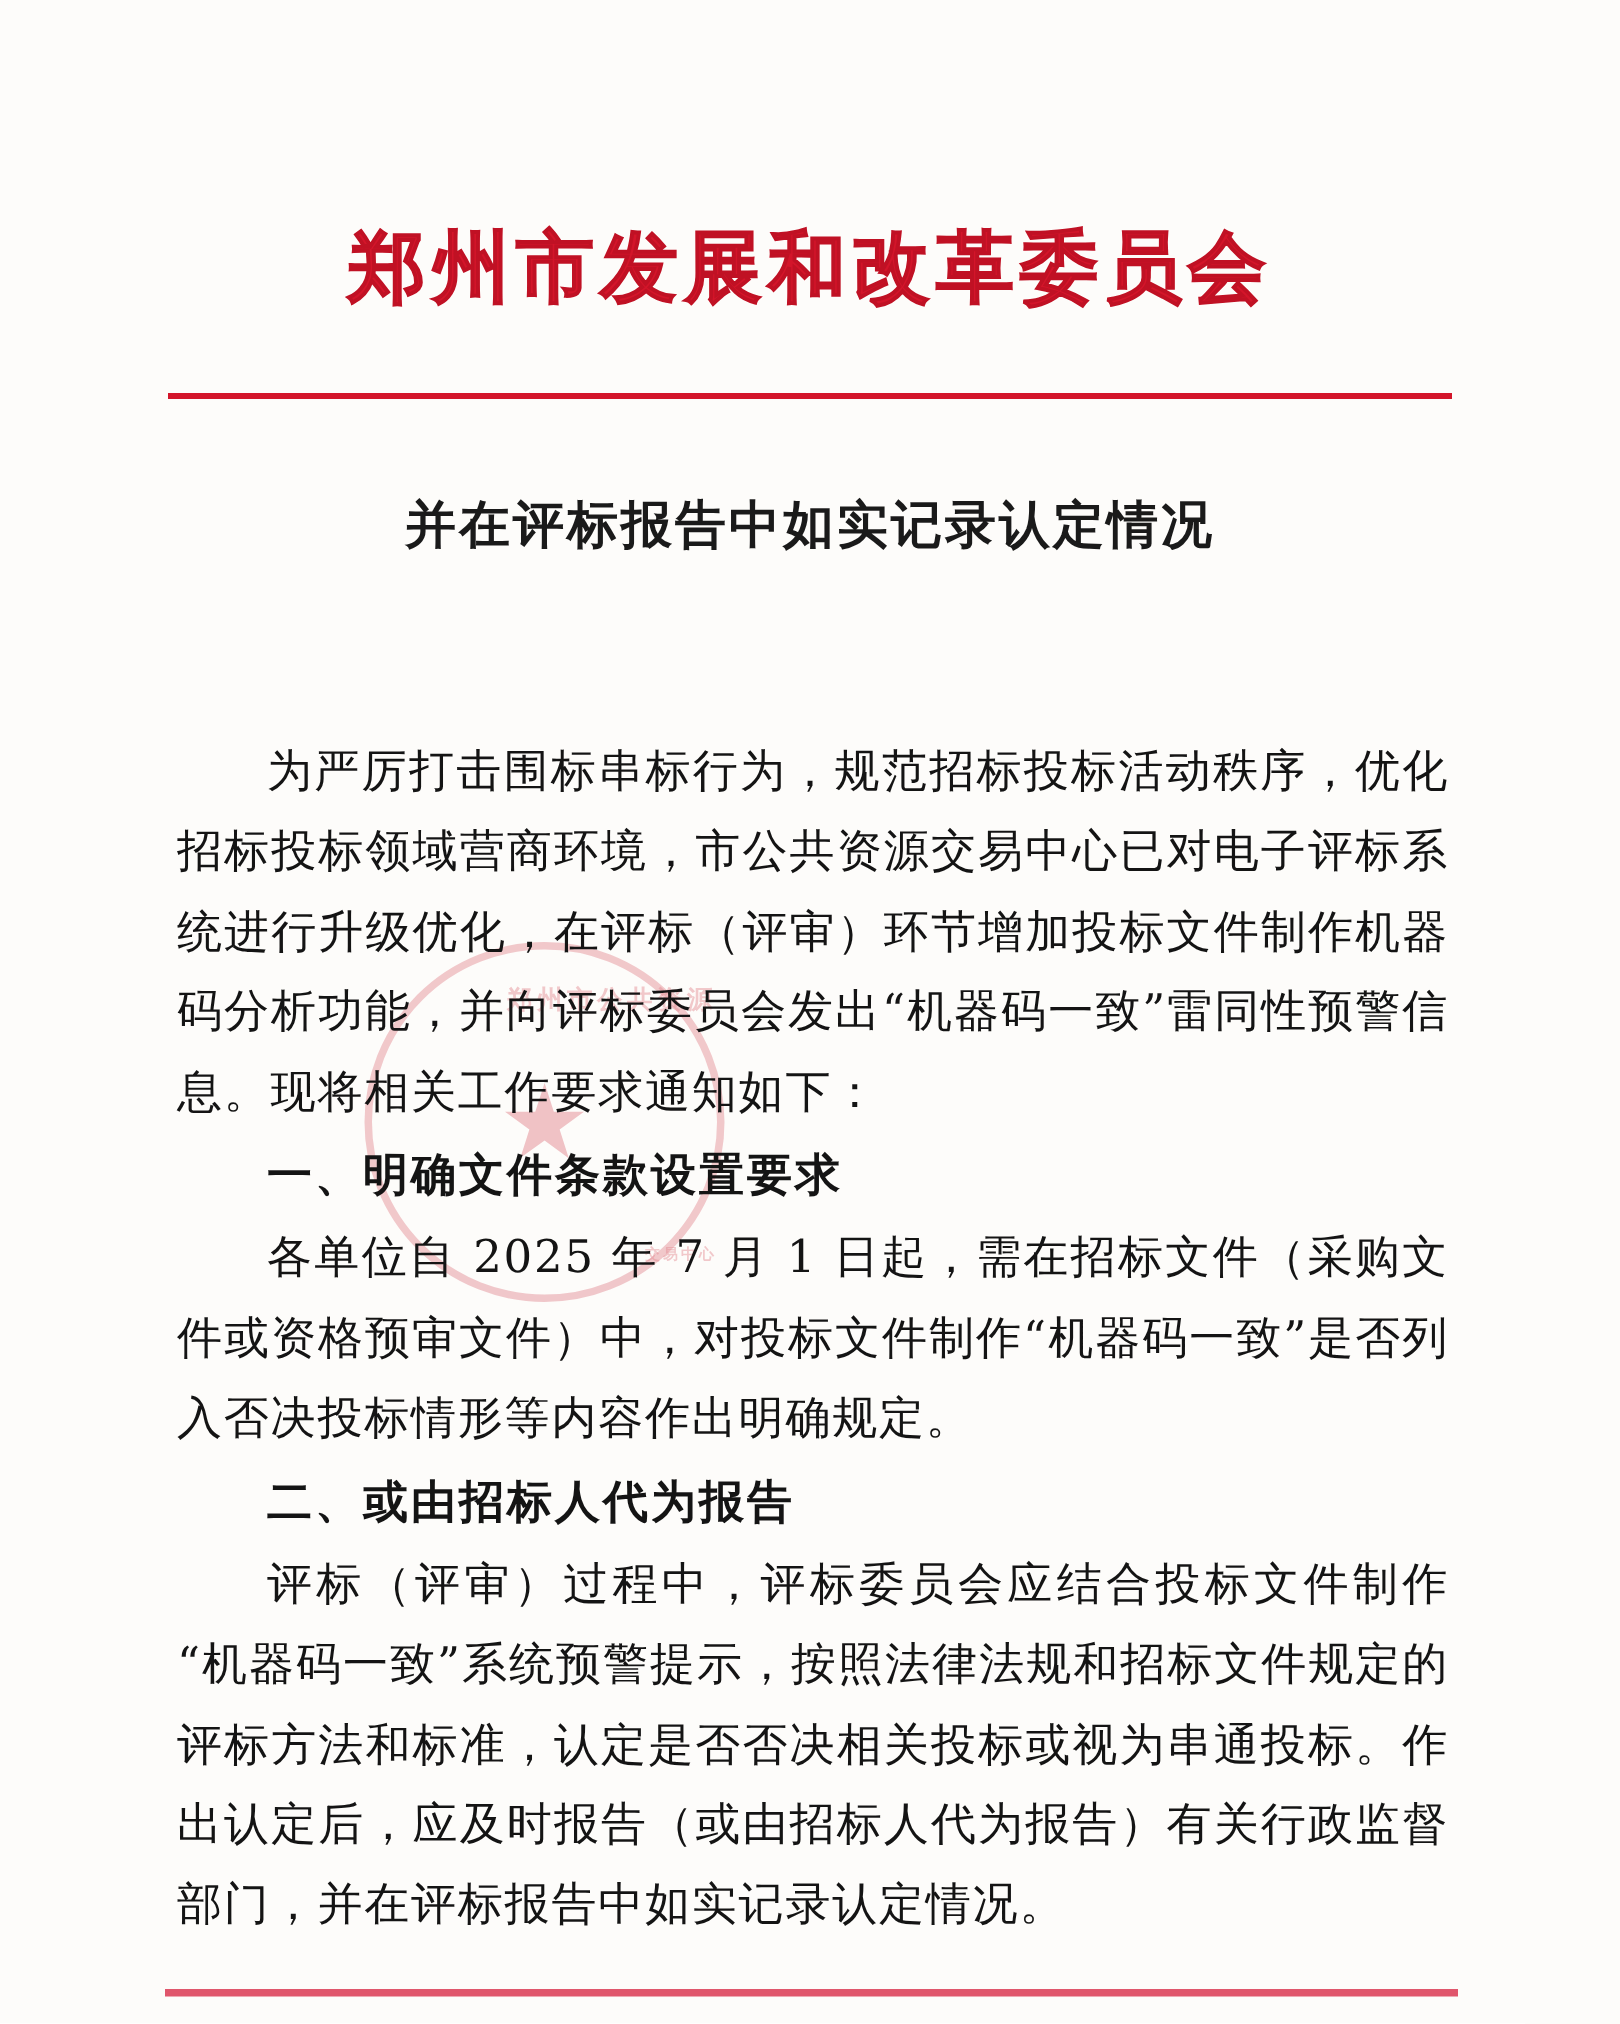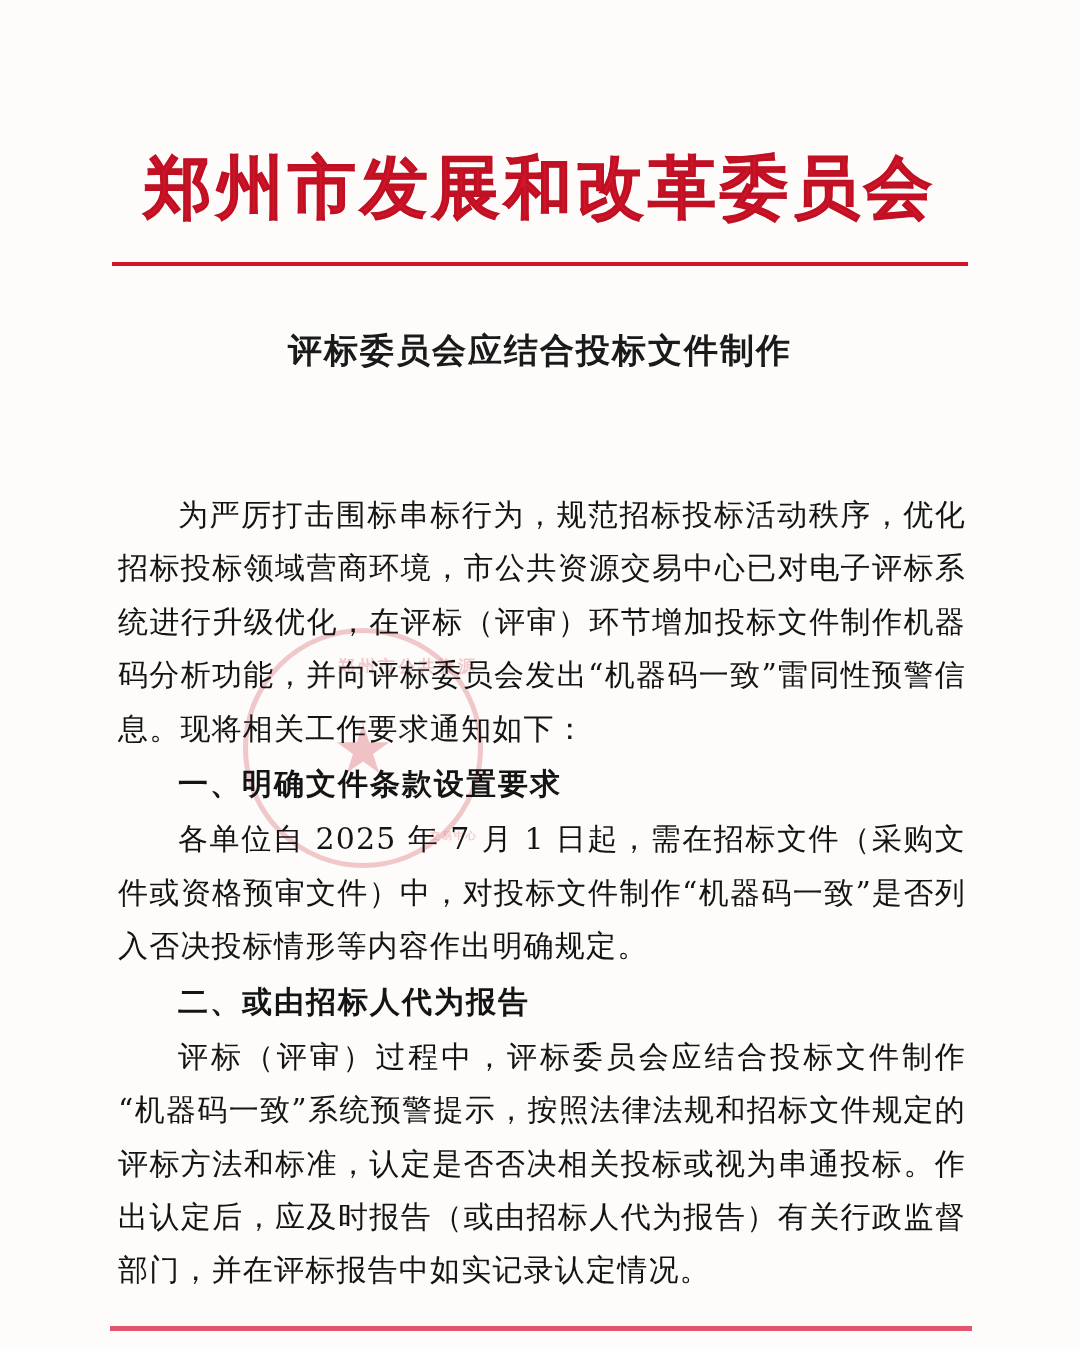--- a/index.html
+++ b/index.html
@@ -25,21 +25,21 @@
   .masthead {
     position: absolute;
     top: 150px;
     left: 0;
     width: 100%;
     text-align: center;
   }
   .masthead-title {
     font-family: "DejaVu Serif", "Liberation Serif", serif;
     font-weight: bold;
-    font-size: 68px;
+    font-size: 52px;
     letter-spacing: 4px;
     color: #d3152a;
     line-height: 1.1;
     white-space: nowrap;
     -webkit-text-stroke: 1px #c01124;
   }
   .masthead-rule {
     position: absolute;
     top: 262px;
     left: 112px;
@@ -137,21 +137,21 @@
 <body>
 
 <div class="page">
 
   <div class="masthead">
     <div class="masthead-title">郑州市发展和改革委员会</div>
   </div>
   <div class="masthead-rule"></div>
 
   <div class="doc-title">
-    <div>评标委员会应结合投标文件制作</div>
+    <div>并在评标报告中如实记录认定情况</div>
   </div>
 
   <div class="seal">
     <div class="seal-arc-top">郑州市公共资源</div>
     <div class="star">★</div>
     <div class="seal-arc-bottom">交易中心</div>
   </div>
 
   <div class="body-text">
     <p class="indent">为严厉打击围标串标行为，规范招标投标活动秩序，优化招标投标领域营商环境，市公共资源交易中心已对电子评标系统进行升级优化，在评标（评审）环节增加投标文件制作机器码分析功能，并向评标委员会发出“机器码一致”雷同性预警信息。现将相关工作要求通知如下：</p>

